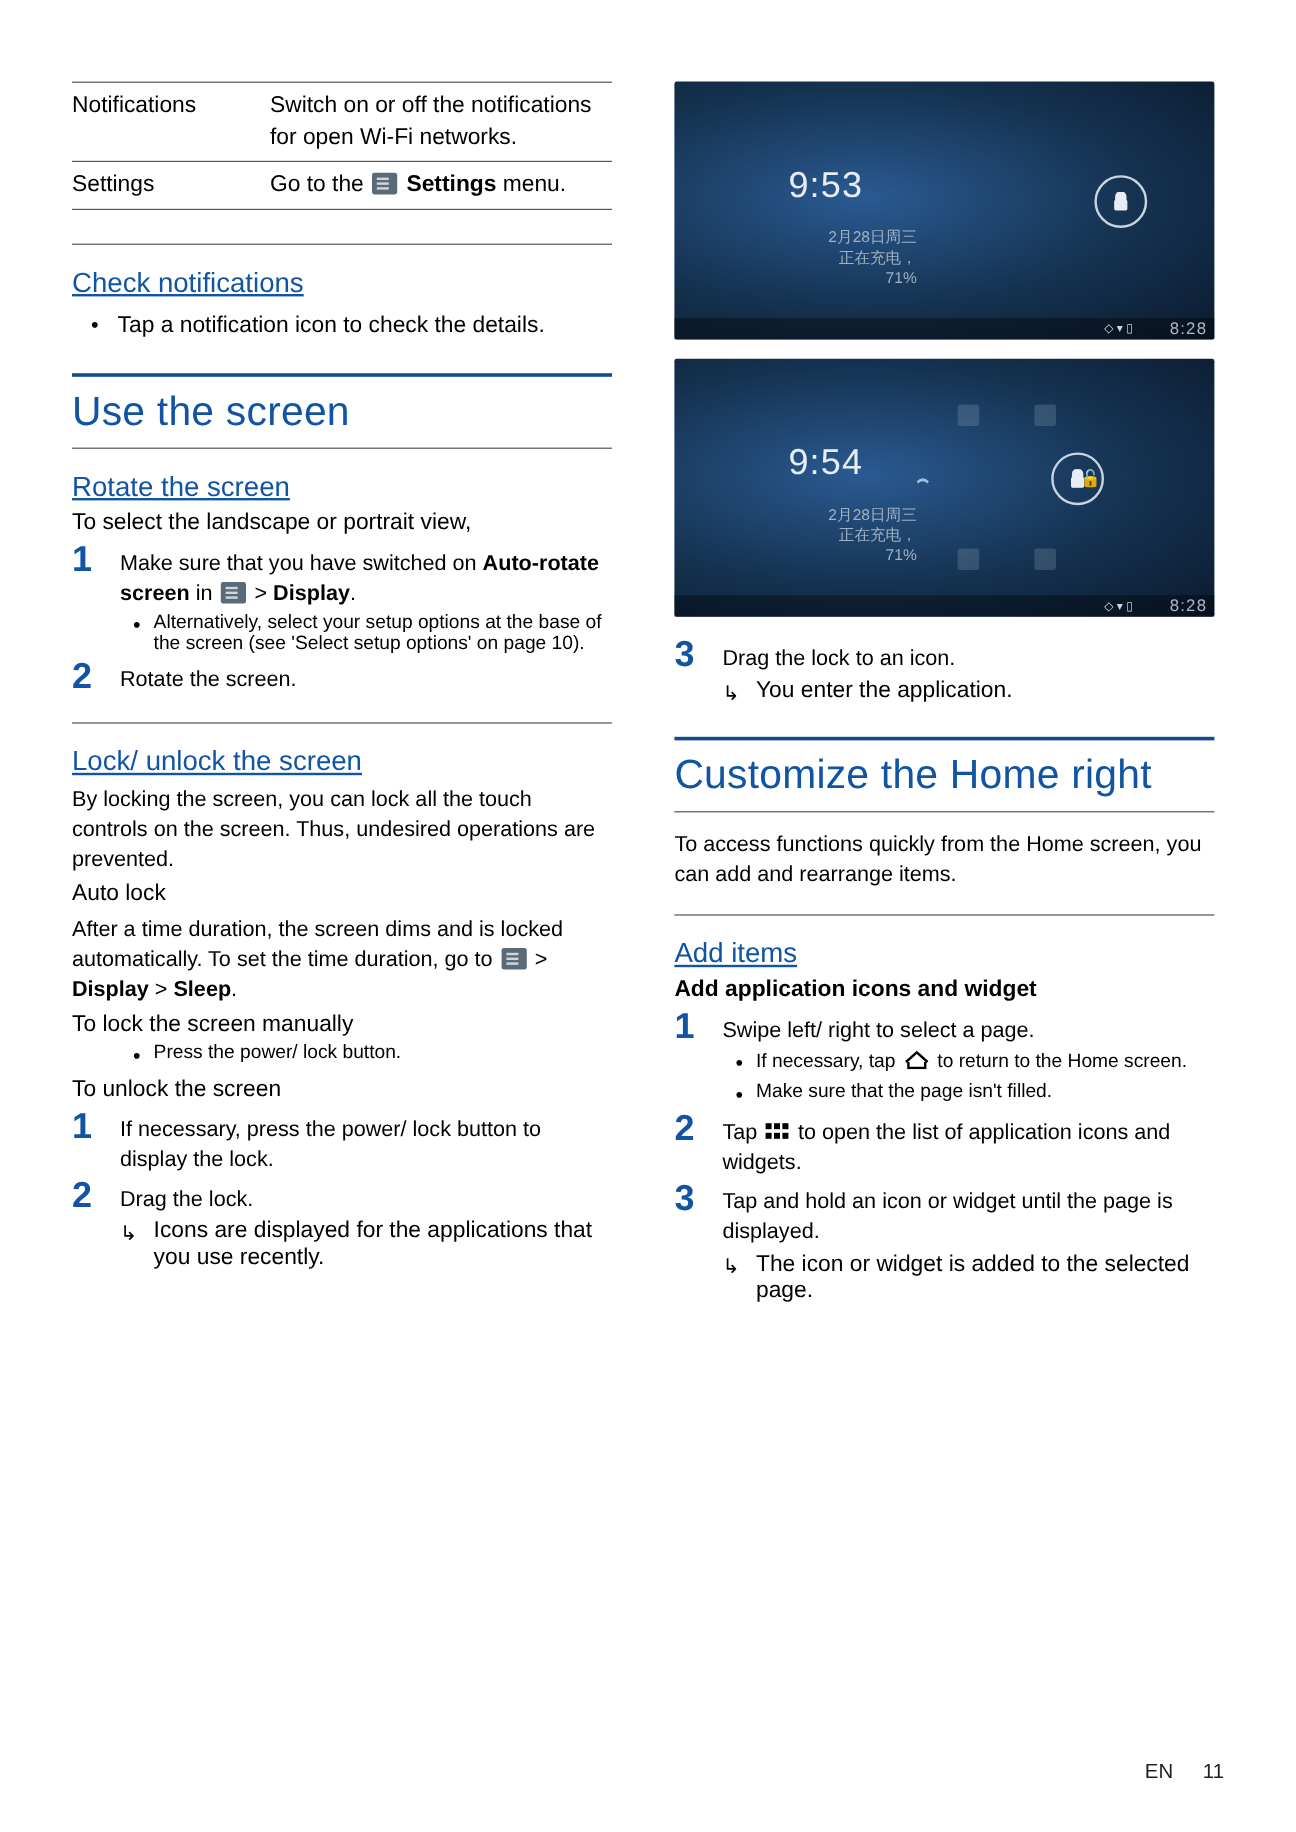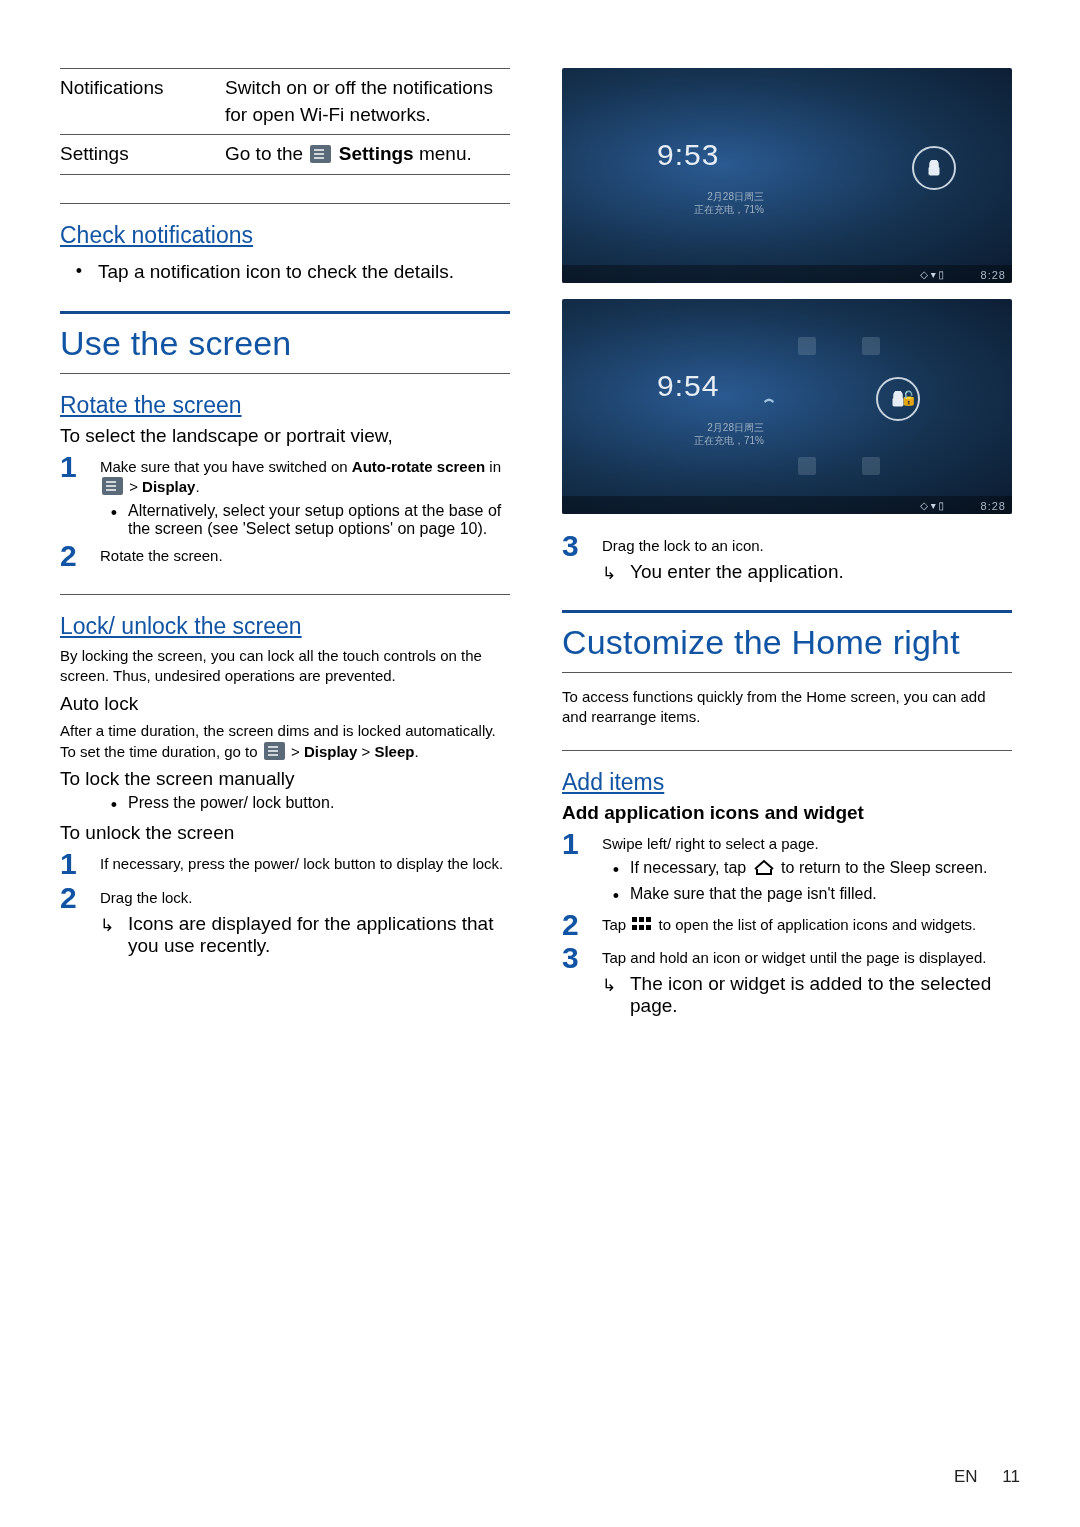--- a/index.html
+++ b/index.html
@@ -22,21 +22,21 @@
   
   .tbl { width: 100%; font-size: 19px; line-height: 1.4; }
   .tbl .row { display: flex; }
   .tbl .c1 { width: 165px; padding: 6px 4px 6px 0; }
   .tbl .c2 { flex: 1; padding: 6px 0; }
 
   .sec-h  { font-size: 23px; color: #1054a3; font-weight: 400; margin-top: 18px; margin-bottom: 6px; text-decoration: underline; }
   .h1     { font-size: 34px; color: #1054a3; font-weight: 400; margin: 10px 0 10px 0; letter-spacing: .2px; }
 
   .body-p, .body-li, .step-txt, .sub-bullet-txt {
-    font-size: 15px; line-height: 1.38; color: #000;
+    font-size: 18px; line-height: 1.38; color: #000;
   }
   .body-p { margin-top: 6px; }
   .top-bullet { display: flex; margin-top: 12px; }
   .top-bullet .dot { width: 38px; text-align: center; font-size: 18px; }
   .top-bullet .txt { flex: 1; font-size: 19px; }
 
   .lead   { font-size: 19px; margin-top: 6px; }
   .lead-b { font-weight: 600; }
   .label-b { font-size: 19px; font-weight: 400; margin-top: 6px; }
   .strong { font-weight: 600; }
@@ -68,28 +68,28 @@
   .apps-icon {
     display: inline-block; width: 20px; height: 14px; vertical-align: -1px; position: relative; margin: 0 2px;
   }
   .apps-icon span {
     position: absolute; width: 5px; height: 5px; background: #000;
   }
 
   
   .shot { width: 100%; height: 215px; background: radial-gradient(ellipse at 35% 45%, #2a5a92 0%, #153250 55%, #0b1a2e 100%); border-radius: 2px; position: relative; margin-bottom: 16px; }
   .shot .time { position: absolute; left: 95px; top: 70px; color: #e6edf4; font-size: 30px; font-weight: 300; letter-spacing: 1px; font-family: inherit; }
-  .shot .sub  { position: absolute; left: 112px; top: 122px; color: #9fb1c4; font-size: 10px; line-height: 1.3; text-align: right; width: 90px; }
+  .shot .sub  { position: absolute; left: 112px; top: 122px; color: #9fb1c4; font-size: 13px; line-height: 1.3; text-align: right; width: 90px; }
   .shot .lock-ring {
     position: absolute; right: 56px; top: 78px; width: 44px; height: 44px; border: 2px solid #c8d4e0; border-radius: 50%;
     display: flex; align-items: center; justify-content: center;
   }
   .shot .lock-ring svg path, .shot .lock-ring svg rect { stroke: #e6edf4; fill: #e6edf4; }
   .shot .bottom-bar { position: absolute; bottom: 0; left: 0; right: 0; height: 18px; background: rgba(0,0,0,.35); }
-  .shot .bb-txt { position: absolute; right: 6px; bottom: 2px; color: #a9b7c6; font-size: 11px; letter-spacing: 1px; }
+  .shot .bb-txt { position: absolute; right: 6px; bottom: 2px; color: #a9b7c6; font-size: 14px; letter-spacing: 1px; }
   .shot .bb-ic  { position: absolute; right: 68px; bottom: 3px; color: #c9d6e2; font-size: 10px; }
   .shot2 .lock-ring { right: 92px; top: 78px; }
   .shot2 .mini { position: absolute; width: 18px; height: 18px; background: rgba(200,215,230,.18); border-radius: 2px; }
   .shot2 .mini svg { width: 18px; height: 18px; }
   .shot2 .m-tl { left: 236px; top: 38px; }
   .shot2 .m-tr { left: 300px; top: 38px; }
   .shot2 .m-bl { left: 236px; top: 158px; }
   .shot2 .m-br { left: 300px; top: 158px; }
   .shot2 .m-l  { left: 198px; top: 96px; }
   .shot2 .m-r  { left: 338px; top: 90px; color:#cdd8e2; font-size:14px; text-align:center; line-height:18px; }
@@ -273,21 +273,21 @@
     <div class="steps">
       <div class="step">
         <div class="step-n">1</div>
         <div class="step-body">
           <div class="step-txt">Swipe left/ right to select a page.</div>
           <div class="sub-bullet">
             <div class="dot">•</div>
             <div class="txt">
               <span>If necessary, tap </span><span class="home-icon"><svg width="22" height="16" viewBox="0 0 22 16">
                     <path d="M2 10 L11 2 L20 10 M4 10 L4 15 L18 15 L18 10"></path>
-                  </svg></span><span> to return to the Sleep screen.</span>
+                  </svg></span><span> to return to the Home screen.</span>
             </div>
           </div>
           <div class="sub-bullet">
             <div class="dot">•</div>
             <div class="txt">Make sure that the page isn't filled.</div>
           </div>
         </div>
       </div>
       <div class="step">
         <div class="step-n">2</div>

